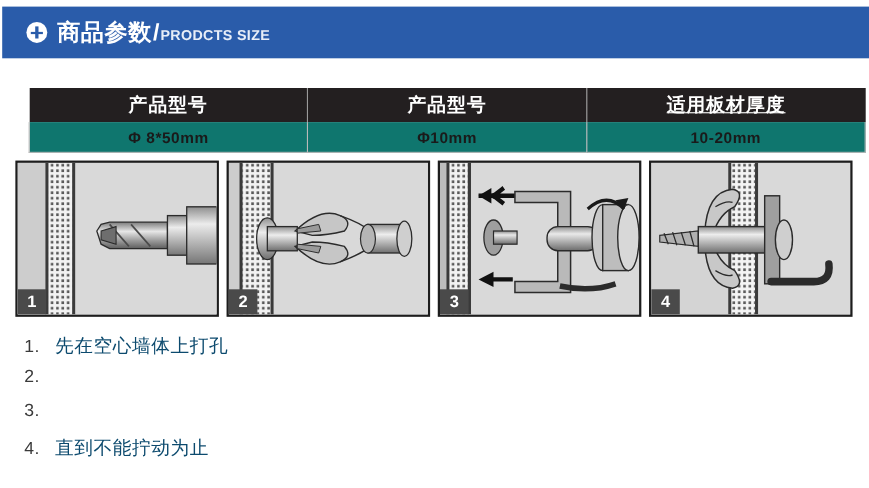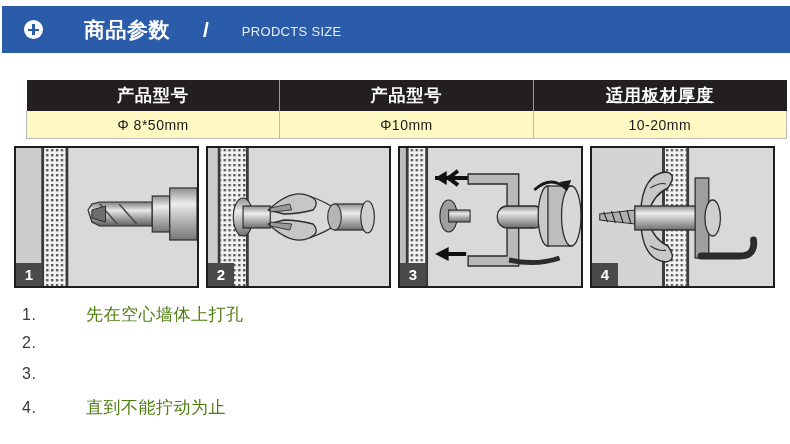--- a/index.html
+++ b/index.html
@@ -20,21 +20,20 @@
     position: absolute;
     left: 2px;
     top: 6px;
     width: 788px;
     height: 47px;
     background: #2a5caa;
     display: flex;
     align-items: center;
     padding-left: 22px;
     box-sizing: border-box;
-    gap: 32px;
   }
   .plus-icon {
     width: 19px;
     height: 19px;
     border-radius: 50%;
     background: #ffffff;
     position: relative;
     flex: 0 0 auto;
     margin-right: 9px;
   }
@@ -66,21 +65,21 @@
   .banner-sep {
     color: #ffffff;
     font-size: 21px;
     font-weight: bold;
     line-height: 1;
     margin: 0 1px 0 1px;
   }
   .banner-title-en {
     color: #e8eef8;
     font-size: 13px;
-    font-weight: normal;
+    font-weight: bold;
     letter-spacing: 0.3px;
     line-height: 1;
     position: relative;
     top: 2px;
   }
 
   
   .spec-table {
     position: absolute;
     left: 26px;
@@ -99,27 +98,28 @@
     background: #231f20;
     color: #ffffff;
     font-size: 17px;
     font-weight: bold;
     height: 31px;
     border-right: 1px solid #9a9a9a;
     letter-spacing: 1px;
   }
   .spec-table thead th:last-child { border-right: none; text-decoration: underline; }
   .spec-table tbody td {
-    background: #fef9c3;
+    background: #0f766e;
     color: #1a1a1a;
     font-size: 14px;
     height: 27px;
     border: 1px solid #b9b9b9;
     border-top: none;
     letter-spacing: 0.5px;
+    font-weight: bold;
   }
   .spec-table tbody td:first-child { border-left: 1px solid #b9b9b9; }
 
   
   .panels {
     position: absolute;
     left: 14px;
     top: 146px;
     width: 761px;
     height: 142px;
@@ -167,22 +167,21 @@
     letter-spacing: 0.5px;
   }
   .step-num {
     width: 28px;
     flex: 0 0 auto;
     font-size: 16px;
     color: #3a3a3a;
   }
   .step-text {
     flex: 1 1 auto;
-    color: #4d7c0f;
-    margin-left: 36px;
+    color: #0c4a6e;
   }
 </style>
 </head>
 <body>
 
 <div class="banner">
   <span class="plus-icon"></span>
   <span class="banner-title-cn">商品参数</span>
   <span class="banner-sep">/</span>
   <span class="banner-title-en">PRODCTS SIZE</span>

